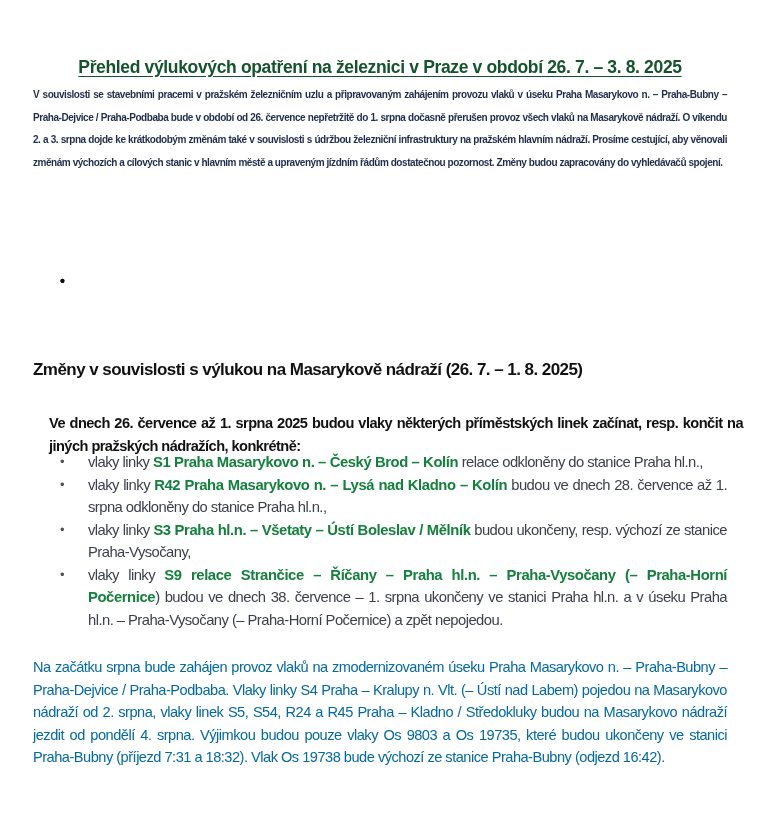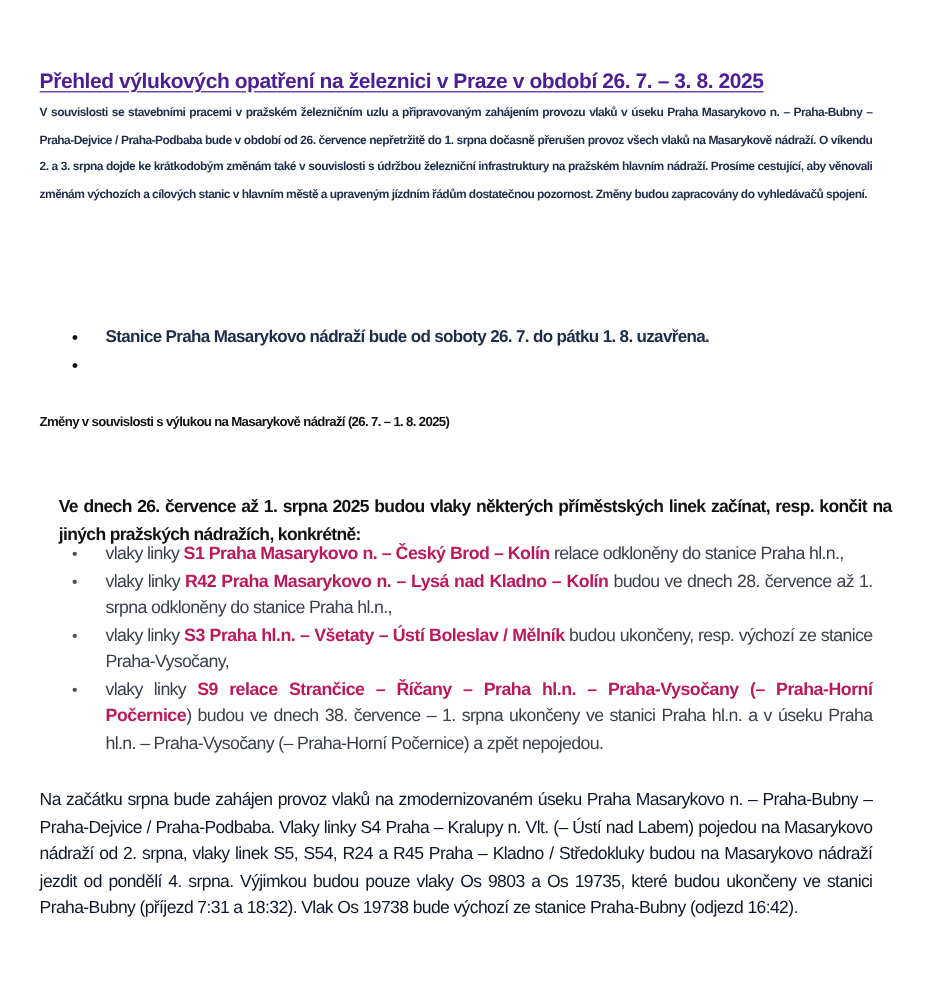--- a/index.html
+++ b/index.html
@@ -18,24 +18,24 @@
       position: absolute;
       left: 33px;
       top: 0;
       width: 694px;
     }
     .title {
       position: absolute;
       top: 45px;
       left: 0;
       width: 694px;
-      text-align: left;
+      text-align: center;
       font-size: 17.5px;
       font-weight: bold;
-      color: #4c1d95;
+      color: #14532d;
       text-decoration: underline;
       text-underline-offset: 3px;
       letter-spacing: -0.35px;
       white-space: nowrap;
     }
     .intro {
       position: absolute;
       top: 84px;
       left: 0;
       width: 694px;
@@ -68,23 +68,23 @@
     }
     .summary-list li .bullet {
       position: absolute;
       left: 27px;
       top: 0;
       color: #111;
       font-size: 14px;
     }
     .section-heading {
       position: absolute;
-      top: 346px;
+      top: 360px;
       left: 0;
-      font-size: 11px;
+      font-size: 17px;
       font-weight: bold;
       color: #111111;
       letter-spacing: -0.55px;
       white-space: nowrap;
       margin: 0;
     }
     .lead {
       position: absolute;
       top: 396px;
       left: 0;
@@ -116,49 +116,48 @@
       letter-spacing: -0.55px;
     }
     .detail-list li .bullet {
       position: absolute;
       left: 27px;
       top: 0;
       color: #4a4f5a;
       font-size: 13px;
     }
     .detail-list li b {
-      color: #be185d;
+      color: #15803d;
       letter-spacing: -0.4px;
     }
     .outro {
       position: absolute;
       top: 656px;
       left: 0;
       width: 694px;
       font-size: 14.6px;
       line-height: 22.6px;
-      color: #0f172a;
+      color: #0369a1;
       text-align: justify;
       letter-spacing: -0.5px;
       margin: 0;
     }
   </style>
 </head>
 <body>
 
 <div class="page">
 
   <h1 class="title">Přehled výlukových opatření na železnici v Praze v období 26. 7. – 3. 8. 2025</h1>
 
   <p class="intro">V souvislosti se stavebními pracemi v pražském železničním uzlu a připravovaným zahájením provozu vlaků v úseku Praha Masarykovo n. – Praha-Bubny – Praha-Dejvice / Praha-Podbaba bude v období od 26. července nepřetržitě do 1. srpna dočasně přerušen provoz všech vlaků na Masarykově nádraží. O víkendu 2. a 3. srpna dojde ke krátkodobým změnám také v souvislosti s údržbou železniční infrastruktury na pražském hlavním nádraží. Prosíme cestující, aby věnovali změnám výchozích a cílových stanic v hlavním městě a upraveným jízdním řádům dostatečnou pozornost. Změny budou zapracovány do vyhledávačů spojení.</p>
 
   <ul class="summary-list">
     <li>
       <span class="bullet">•</span>
-      <span>Stanice Praha Masarykovo nádraží bude od soboty 26. 7. do pátku 1. 8. uzavřena.</span>
     </li>
     <li>
       <span class="bullet">•</span>
     </li>
   </ul>
 
   <h2 class="section-heading">Změny v souvislosti s výlukou na Masarykově nádraží (26. 7. – 1. 8. 2025)</h2>
 
   <p class="lead">Ve dnech 26. července až 1. srpna 2025 budou vlaky některých příměstských linek začínat, resp. končit na jiných pražských nádražích, konkrétně:</p>
 

